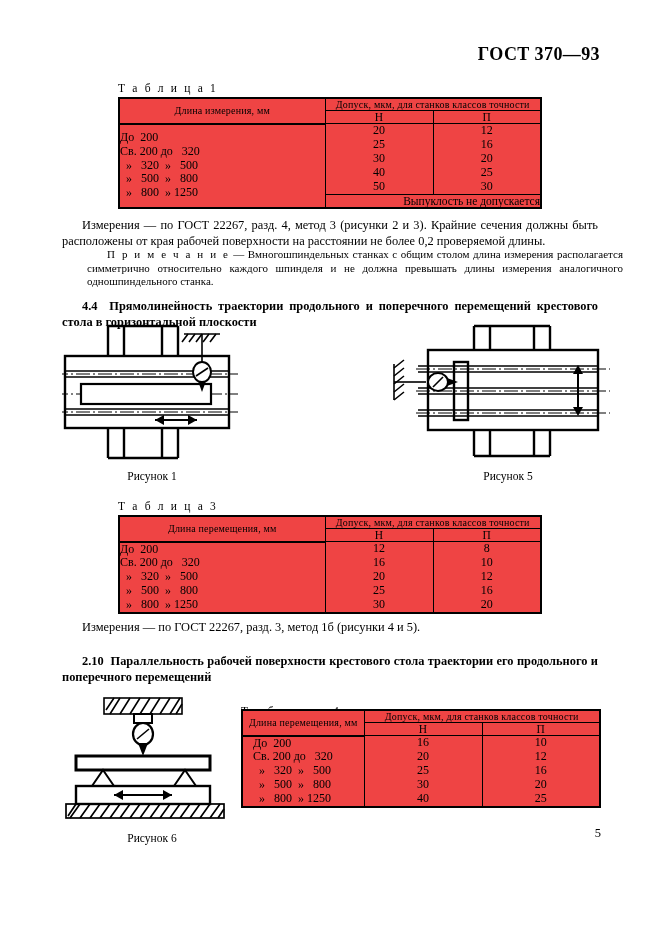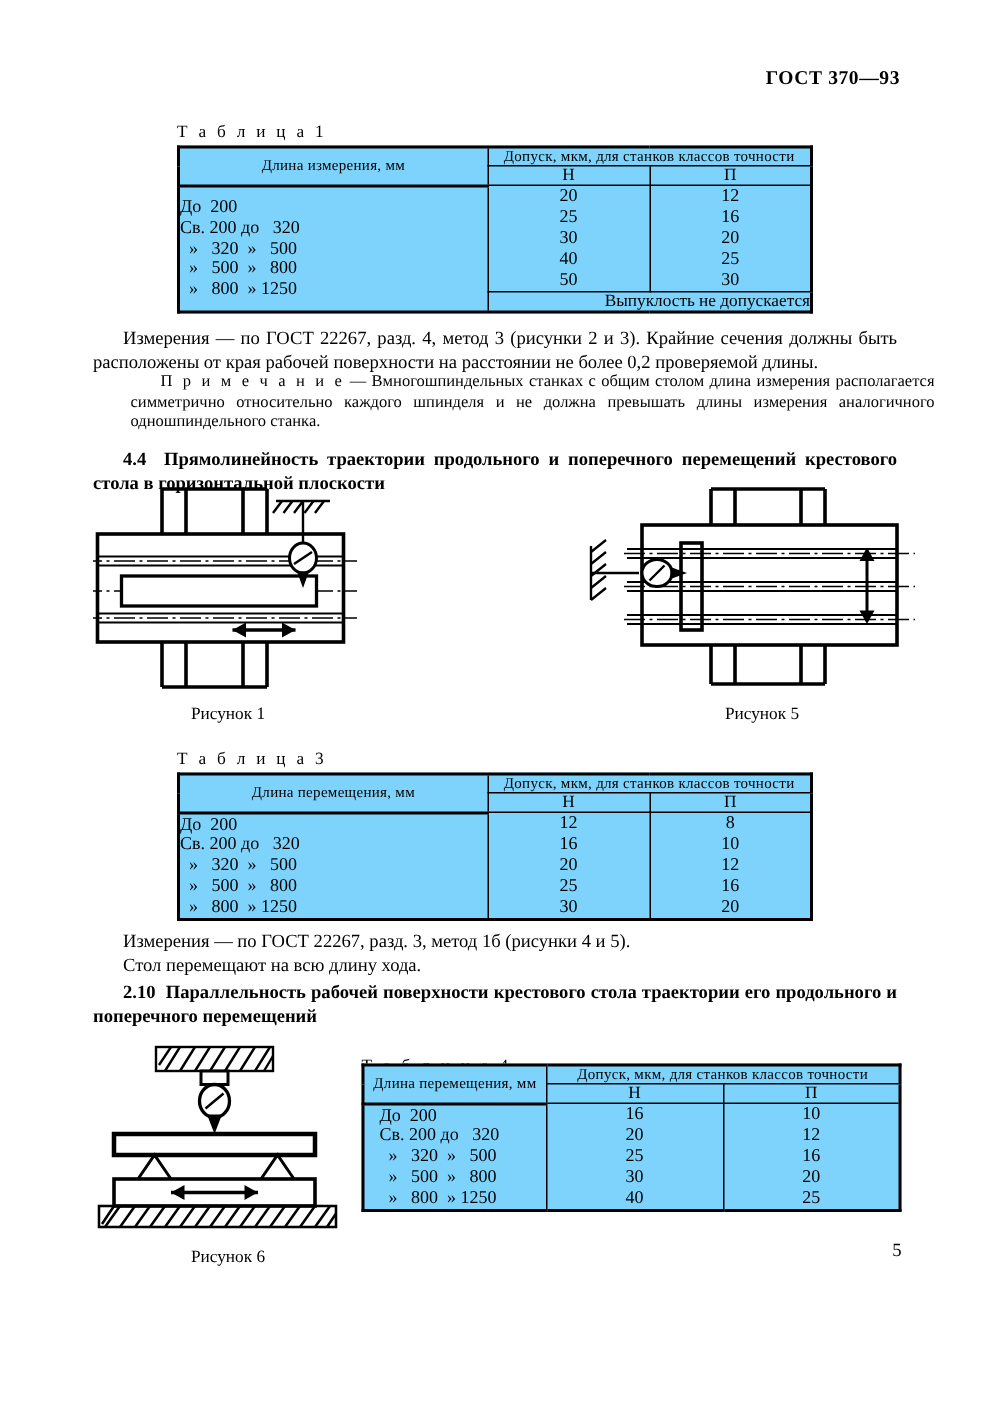--- a/index.html
+++ b/index.html
@@ -20,36 +20,36 @@
     width: 661px; height: 936px;
   }
 
   
   .header {
     position: absolute;
     left: 60px; top: 44px;
     width: 540px;
     text-align: right;
     font-weight: bold;
-    font-size: 13px;
+    font-size: 18px;
     letter-spacing: .4px;
   }
 
   
   .tbl-caption {
     font-size: 11.5px;
     letter-spacing: 2.2px;
     white-space: nowrap;
   }
 
   table.gost {
     border-collapse: collapse;
     table-layout: fixed;
     font-size: 11px;
-    background: #7dd3fc;
+    background: #ef4444;
   }
   table.gost td, table.gost th {
     border: 1px solid #000;
     font-weight: normal;
     padding: 0;
     vertical-align: middle;
   }
   table.gost .outer-top   { border-top-width: 2px; }
   table.gost .outer-left  { border-left-width: 2px; }
   table.gost .outer-right { border-right-width: 2px; }
@@ -331,23 +331,20 @@
 12
 16
 20</td>
       </tr>
     </tbody>
   </table>
 
   <div class="para" style="left:62px;top:620px;width:536px;">
     <span class="ind"></span><span>Измерения — по ГОСТ 22267, разд. 3, метод 1б (рисунки 4 и 5).</span>
   </div>
-  <div class="para" style="left:62px;top:636px;width:536px;">
-    <span class="ind"></span><span>Стол перемещают на всю длину хода.</span>
-  </div>
 
   <div class="secthead" style="left:62px;top:653px;width:536px;">
     <span class="ind"></span><span>2.10</span>&nbsp;
     <span>Параллельность рабочей поверхности крестового стола траектории его продольного и поперечного перемещений</span>
   </div>
 
   <div class="fig" style="left:62px;top:690px;">
     <svg width="180" height="130" viewBox="0 0 180 130">
 
       <g stroke="#000" stroke-width="1.6" fill="none">

